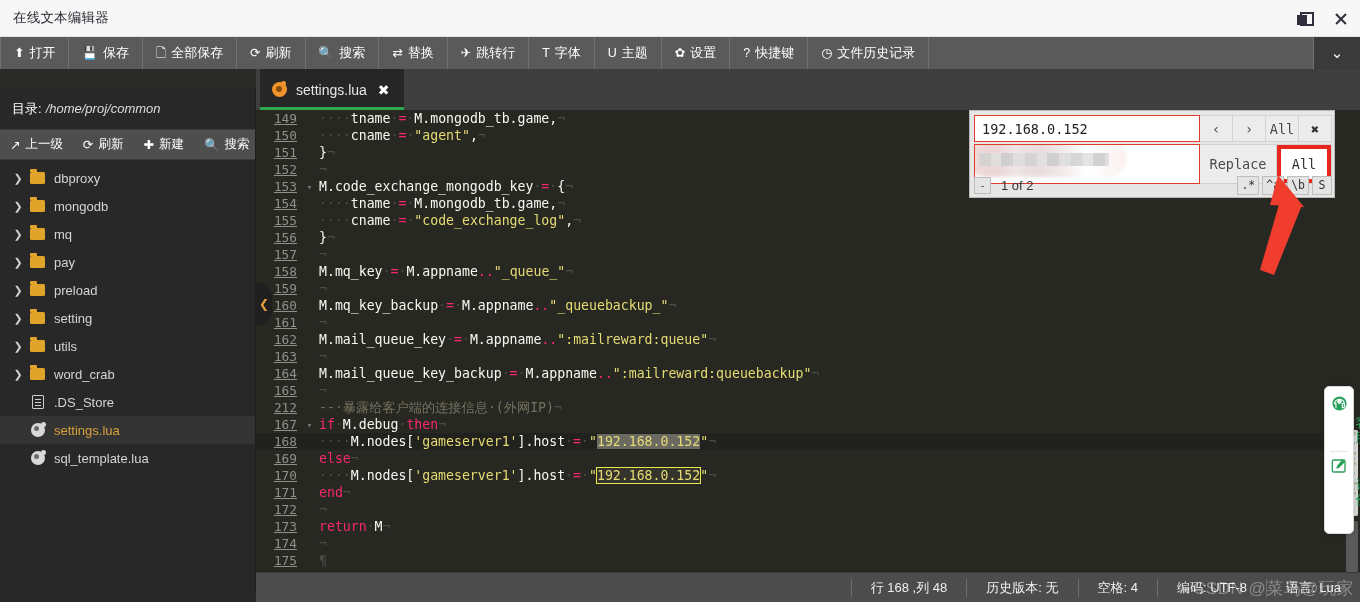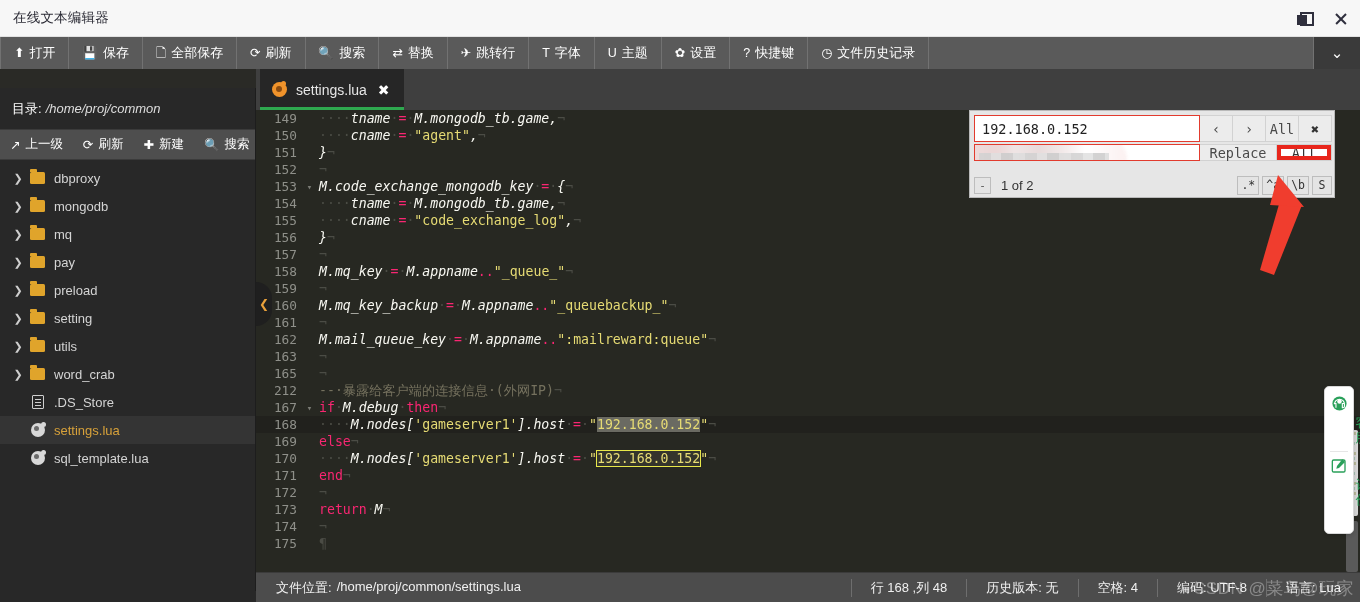--- a/index.html
+++ b/index.html
@@ -210,29 +210,30 @@
     font-size: 13.2px;
   }
   .code-line {
     height: 17px; display:flex; align-items:center; white-space: pre;
   }
   .code-line.cur { background:#21211d; }
   .gutter {
     width: 48px; flex: 0 0 48px; text-align: right;
     padding-right: 7px; color:#8f908a; font-size: 12.8px;
     user-select:none;
+    text-decoration:underline;
   }
   .fold {
     width: 11px; flex: 0 0 11px; color:#7a7b75; font-size: 9px; text-align:center;
   }
   .codetext { padding-left: 4px; }
 
   .t-kw   { color:#f92672; }
   .t-str  { color:#e6db74; }
-  .t-id   { color:#f8f8f2;font-style:italic; }
+  .t-id   { color:#f8f8f2; }
   .t-com  { color:#75715e; }
   .t-ws   { color:#4b4c45; }
   .t-eol  { color:#4b4c45; }
   .hl-sel { background:#6a6a62; color:#e6db74; }
   .hl-box { outline: 1.5px solid #e8e84a; background:#34342c; color:#e6db74;}
 
   
   .searchpanel {
     position:absolute; left: 969px; top: 110px;
     width: 366px; height: 88px;
@@ -257,21 +258,21 @@
   .sp-nav-btn {
     flex: 1; display:flex; align-items:center; justify-content:center;
     color:#4a4a4a; font-size: 13.5px; cursor: pointer;
     border-right: 1px solid #d2d2d2;
   }
   .sp-nav-btn:last-child { border-right:none; }
   .sp-nav-btn.x { color:#333; font-weight: bold; }
 
   .sp-row2 {
     position:absolute; top: 33px; left:4px;
-    width: 358px; height: 17px; display:flex; align-items:stretch;
+    width: 358px; height: 40px; display:flex; align-items:stretch;
   }
   .sp-replace {
     flex:1; background:#ffffff; border: 1.6px solid #e23b2e;
     position:relative; overflow:hidden;
   }
   .blur-blob {
     position:absolute; left:-8px; top:-6px; width: 160px; height: 38px;
     border-radius: 20px;
     background: linear-gradient(90deg,#f0dada 0%,#ead4d4 18%,#efe4e4 30%,
       #e7dada 45%,#f2e8e8 60%,#ffffff 74%,#fbf0f0 100%);
@@ -571,20 +572,21 @@
       <div class="code-line"><span class="gutter">154</span><span class="fold"></span><span class="codetext"><span class="t-ws">····</span><span class="t-id">tname</span><span class="t-ws">·</span><span class="t-kw">=</span><span class="t-ws">·</span><span class="t-id">M.mongodb_tb.game,</span><span class="t-eol">¬</span></span></div>
       <div class="code-line"><span class="gutter">155</span><span class="fold"></span><span class="codetext"><span class="t-ws">····</span><span class="t-id">cname</span><span class="t-ws">·</span><span class="t-kw">=</span><span class="t-ws">·</span><span class="t-str">"code_exchange_log"</span><span class="t-id">,</span><span class="t-eol">¬</span></span></div>
       <div class="code-line"><span class="gutter">156</span><span class="fold"></span><span class="codetext"><span class="t-id">}</span><span class="t-eol">¬</span></span></div>
       <div class="code-line"><span class="gutter">157</span><span class="fold"></span><span class="codetext"><span class="t-eol">¬</span></span></div>
       <div class="code-line"><span class="gutter">158</span><span class="fold"></span><span class="codetext"><span class="t-id">M.mq_key</span><span class="t-ws">·</span><span class="t-kw">=</span><span class="t-ws">·</span><span class="t-id">M.appname</span><span class="t-kw">..</span><span class="t-str">"_queue_"</span><span class="t-eol">¬</span></span></div>
       <div class="code-line"><span class="gutter">159</span><span class="fold"></span><span class="codetext"><span class="t-eol">¬</span></span></div>
       <div class="code-line"><span class="gutter">160</span><span class="fold"></span><span class="codetext"><span class="t-id">M.mq_key_backup</span><span class="t-ws">·</span><span class="t-kw">=</span><span class="t-ws">·</span><span class="t-id">M.appname</span><span class="t-kw">..</span><span class="t-str">"_queuebackup_"</span><span class="t-eol">¬</span></span></div>
       <div class="code-line"><span class="gutter">161</span><span class="fold"></span><span class="codetext"><span class="t-eol">¬</span></span></div>
       <div class="code-line"><span class="gutter">162</span><span class="fold"></span><span class="codetext"><span class="t-id">M.mail_queue_key</span><span class="t-ws">·</span><span class="t-kw">=</span><span class="t-ws">·</span><span class="t-id">M.appname</span><span class="t-kw">..</span><span class="t-str">":mailreward:queue"</span><span class="t-eol">¬</span></span></div>
       <div class="code-line"><span class="gutter">163</span><span class="fold"></span><span class="codetext"><span class="t-eol">¬</span></span></div>
+      <div class="code-line"><span class="gutter">164</span><span class="fold"></span><span class="codetext"><span class="t-id">M.mail_queue_key_backup</span><span class="t-ws">·</span><span class="t-kw">=</span><span class="t-ws">·</span><span class="t-id">M.appname</span><span class="t-kw">..</span><span class="t-str">":mailreward:queuebackup"</span><span class="t-eol">¬</span></span></div>
       <div class="code-line"><span class="gutter">165</span><span class="fold"></span><span class="codetext"><span class="t-eol">¬</span></span></div>
       <div class="code-line"><span class="gutter">212</span><span class="fold"></span><span class="codetext"><span class="t-com">--·暴露给客户端的连接信息·(外网IP)</span><span class="t-eol">¬</span></span></div>
       <div class="code-line"><span class="gutter">167</span><span class="fold">▾</span><span class="codetext"><span class="t-kw">if</span><span class="t-ws">·</span><span class="t-id">M.debug</span><span class="t-ws">·</span><span class="t-kw">then</span><span class="t-eol">¬</span></span></div>
       <div class="code-line cur"><span class="gutter">168</span><span class="fold"></span><span class="codetext"><span class="t-ws">····</span><span class="t-id">M.nodes[</span><span class="t-str">'gameserver1'</span><span class="t-id">].host</span><span class="t-ws">·</span><span class="t-kw">=</span><span class="t-ws">·</span><span class="t-str">"</span><span class="hl-sel">192.168.0.152</span><span class="t-str">"</span><span class="t-eol">¬</span></span></div>
       <div class="code-line"><span class="gutter">169</span><span class="fold"></span><span class="codetext"><span class="t-kw">else</span><span class="t-eol">¬</span></span></div>
       <div class="code-line"><span class="gutter">170</span><span class="fold"></span><span class="codetext"><span class="t-ws">····</span><span class="t-id">M.nodes[</span><span class="t-str">'gameserver1'</span><span class="t-id">].host</span><span class="t-ws">·</span><span class="t-kw">=</span><span class="t-ws">·</span><span class="t-str">"</span><span class="hl-box">192.168.0.152</span><span class="t-str">"</span><span class="t-eol">¬</span></span></div>
       <div class="code-line"><span class="gutter">171</span><span class="fold"></span><span class="codetext"><span class="t-kw">end</span><span class="t-eol">¬</span></span></div>
       <div class="code-line"><span class="gutter">172</span><span class="fold"></span><span class="codetext"><span class="t-eol">¬</span></span></div>
       <div class="code-line"><span class="gutter">173</span><span class="fold"></span><span class="codetext"><span class="t-kw">return</span><span class="t-ws">·</span><span class="t-id">M</span><span class="t-eol">¬</span></span></div>
       <div class="code-line"><span class="gutter">174</span><span class="fold"></span><span class="codetext"><span class="t-eol">¬</span></span></div>
@@ -655,24 +657,20 @@
     <div class="sw-txt">客服</div>
     <div class="sw-div"></div>
     <svg class="sw-ico-rate" viewBox="0 0 24 24">
       <rect x="2" y="3" width="19" height="18" rx="2" stroke="#2aa05a" stroke-width="2" fill="none"></rect>
       <path d="M17 2l4 4-9 9-4 1 1-4z" fill="#2aa05a"></path>
     </svg>
     <div class="sw-txt">评价</div>
   </div>
 
   <div class="statusbar">
-    <div class="st-left">
-      <span>文件位置:</span>
-      <span>/home/proj/common/settings.lua</span>
-    </div>
     <div class="st-right" id="st-cells">
         <div class="st-cell">行 168 ,列 48</div>
         <div class="st-cell">历史版本: 无</div>
         <div class="st-cell">空格: 4</div>
         <div class="st-cell">编码: UTF-8</div>
         <div class="st-cell">语言: Lua</div>
       </div>
   </div>
 
   <div class="watermark">CSDN @菜鸟@玩家</div>

